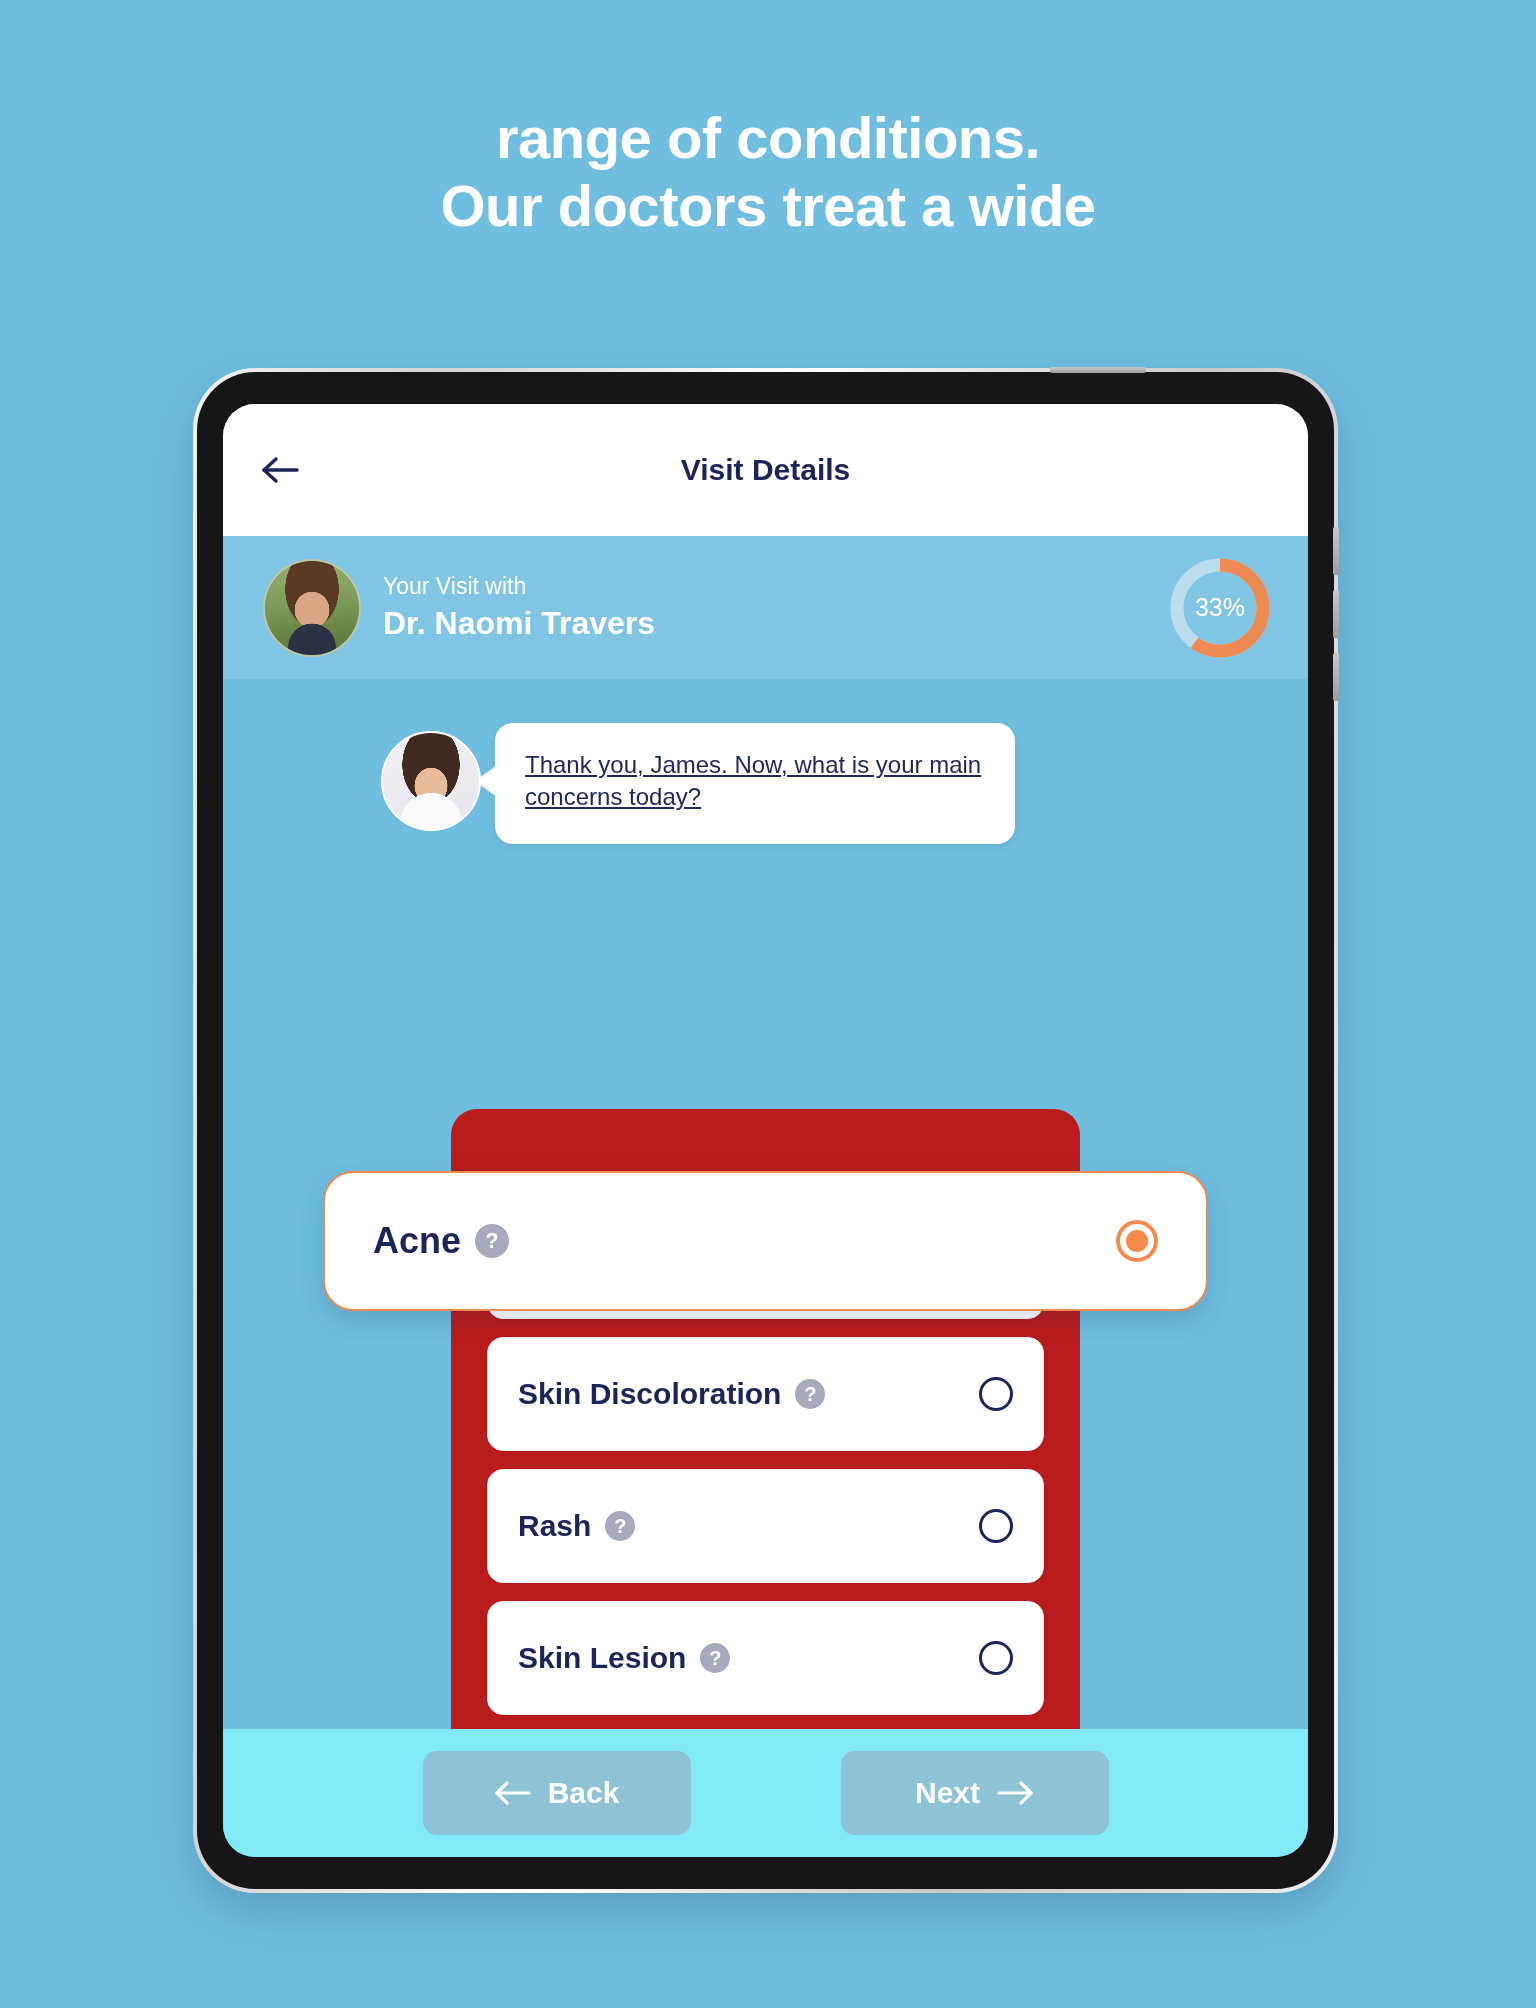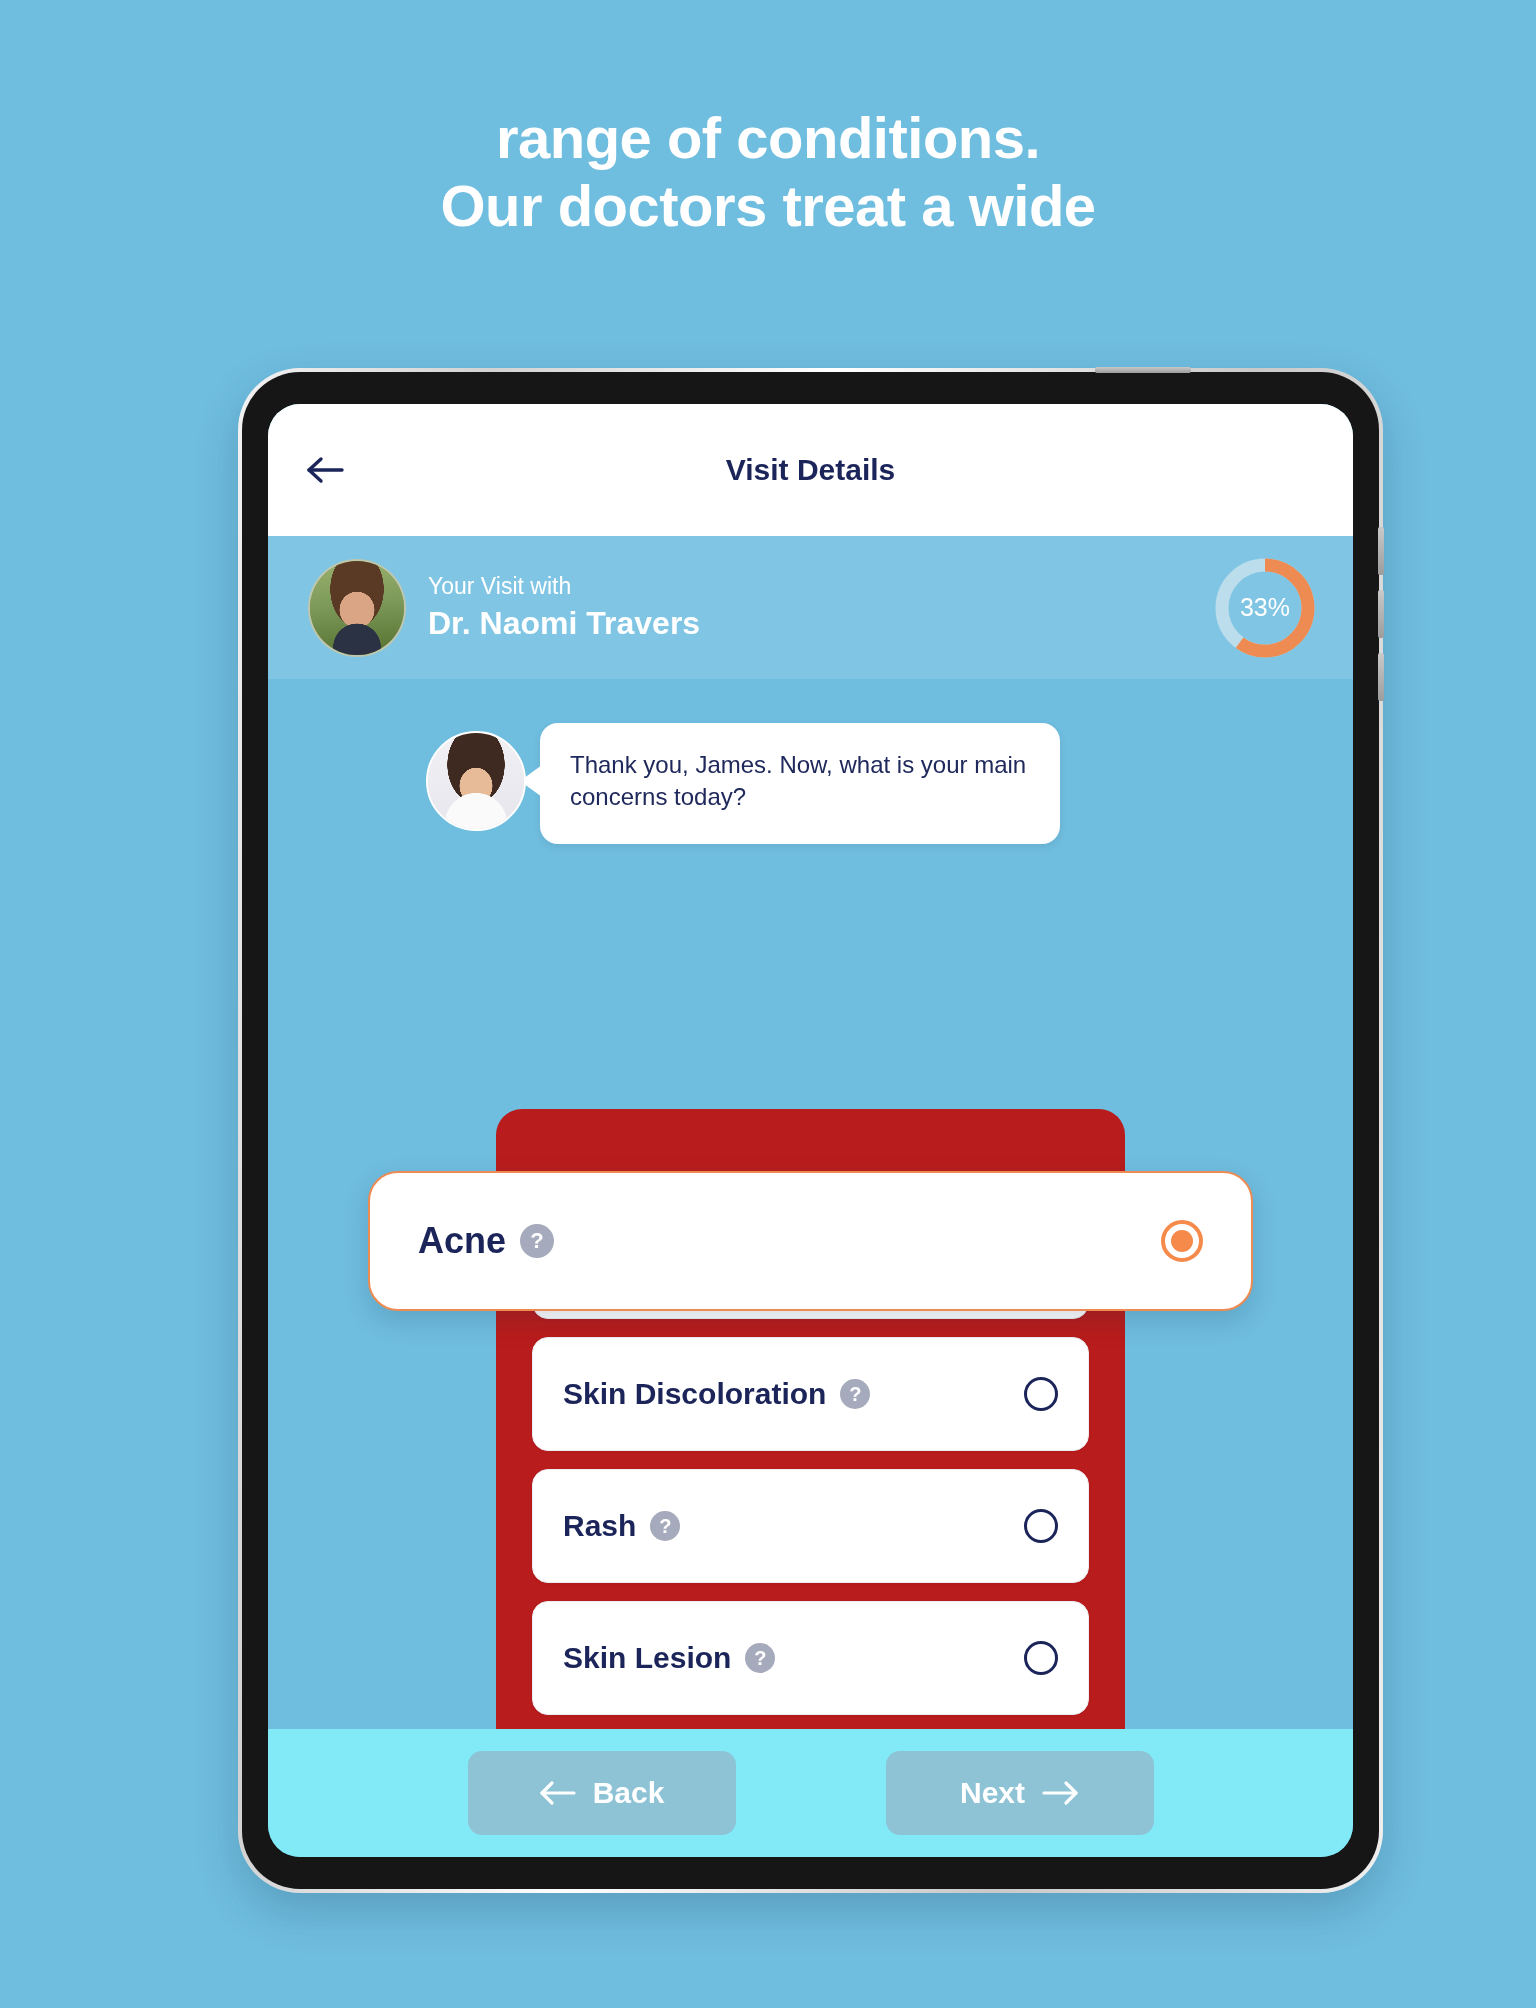--- a/index.html
+++ b/index.html
@@ -35,21 +35,20 @@
   .device {
     position: absolute;
     left: 193px;
     top: 368px;
     width: 1145px;
     height: 1525px;
     border-radius: 62px;
     background: linear-gradient(100deg, #f2f2f2 0%, #d2d2d2 18%, #ffffff 42%, #c9c9c9 72%, #efefef 100%);
     padding: 4px;
     box-shadow: 0 18px 44px rgba(20,60,90,0.23);
-    margin-left: 45px;
   }
   .device-frame {
     width: 100%;
     height: 100%;
     border-radius: 58px;
     background: #161616;
     padding: 32px 26px;
     position: relative;
   }
   .screen {
@@ -190,20 +189,21 @@
   .bubble-title {
     font-size: 28px;
     font-weight: bold;
     color: #1B2559;
     margin-bottom: 12px;
   }
   .bubble-text {
     font-size: 24px;
     color: #20295c;
     line-height: 1.35;
+    text-decoration: underline;
   }
 
   
   .options-panel {
     position: absolute;
     left: 228px;
     right: 228px;
     top: 430px;
     bottom: 0;
     background: #b91c1c;

